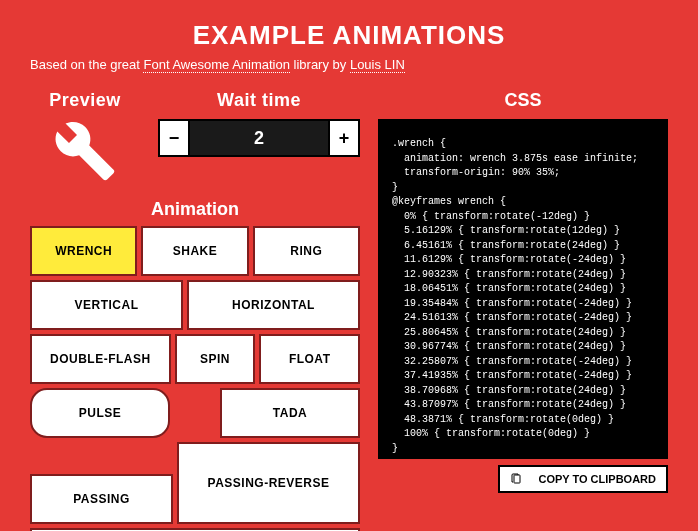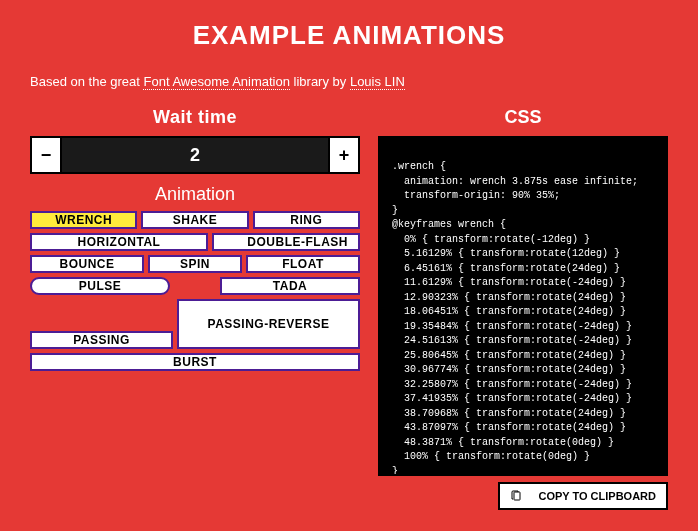--- a/index.html
+++ b/index.html
@@ -1,69 +1,75 @@
 <!DOCTYPE html>
 <html><head>
 <meta charset="utf-8">
 <style>
 *{margin:0;padding:0;box-sizing:border-box;font-family:Arial,sans-serif}
 body{background:#e53935;color:#fff;padding:20px 30px;width:698px;height:531px;overflow:hidden}
-.title{text-align:center;font-size:26px;font-weight:900;letter-spacing:1px;text-transform:uppercase;font-family:Impact,sans-serif;margin-bottom:23px}
+.title{text-align:center;font-size:26px;font-weight:900;letter-spacing:1px;text-transform:uppercase;font-family:Impact,sans-serif;margin-bottom:6px}
 .subtitle{font-size:13px;margin-bottom:18px}
 .subtitle .link{border-bottom:1px dotted #fff}
 .row{display:flex;gap:18px}
 .left{flex:0 0 330px;display:flex;flex-direction:column}
 .right{flex:1;display:flex;flex-direction:column}
 .prev-wait{display:flex;gap:18px;margin-bottom:10px}
 .preview-col{flex:0 0 110px;text-align:center}
 .wait-col{flex:1;text-align:center}
 .section-h{font-size:18px;font-weight:900;font-family:Impact,sans-serif;letter-spacing:0.5px;margin-bottom:8px}
 .wrench-icon{display:block;margin:6px auto}
 .stepper{display:flex;align-items:stretch;height:38px;border:2px solid #000;background:#fff}
 .step-btn{width:28px;background:#fff;color:#000;font-size:18px;font-weight:bold;border:none;cursor:pointer;display:flex;align-items:center;justify-content:center}
 .step-val{flex:1;background:#1a1a1a;color:#fff;display:flex;align-items:center;justify-content:center;font-size:18px;font-weight:bold;border-left:2px solid #000;border-right:2px solid #000}
 .unit{font-size:11px;text-align:right;margin-top:3px;padding-right:2px}
-.anim-h{text-align:center;font-size:18px;font-weight:400;font-family:Impact,sans-serif;margin-bottom:6px}
+.anim-h{text-align:center;font-size:18px;font-weight:700;font-family:Impact,sans-serif;margin-bottom:6px}
 .anim-grid{display:flex;flex-wrap:wrap;gap:4px}
-.anim-btn{background:#fff;color:#000;border:2px solid #4c1d95;font-weight:900;font-size:12px;padding:0 10px;cursor:pointer;font-family:Arial;letter-spacing:0.5px;flex-grow:1;text-align:center}
+.anim-btn{background:#fff;color:#000;border:2px solid #7f1d1d;font-weight:900;font-size:12px;padding:16px 10px;cursor:pointer;font-family:Arial;letter-spacing:0.5px;flex-grow:1;text-align:center}
 .anim-btn.active{background:#ffeb3b}
 .css-h{text-align:center;font-size:18px;font-weight:900;font-family:Impact,sans-serif;margin-bottom:8px}
-.code{background:#000;color:#fff;font-family:"Courier New",monospace;font-size:10px;line-height:1.45;padding:22px 12px;border:2px solid #000;white-space:pre;overflow:hidden;height:340px}
+.code{background:#000;color:#fff;font-family:"Courier New",monospace;font-size:10px;line-height:1.45;padding:16px 12px;border:2px solid #000;white-space:pre;overflow:hidden;height:340px}
 .copy-row{display:flex;justify-content:flex-end;margin-top:6px}
 .copy-btn{background:#fff;color:#000;border:2px solid #000;font-weight:bold;font-size:11px;padding:6px 10px;cursor:pointer;display:flex;align-items:center;gap:16px}
 </style>
 </head>
 <body>
 
 <h1 class="title">Example animations</h1>
 <p class="subtitle">
   <span>Based on the great </span><span class="link">Font Awesome Animation</span><span> library by </span><span class="link">Louis LIN</span>
 </p>
 
 <div class="row">
   <div class="left">
     <div class="prev-wait">
+      <div class="preview-col">
+        <div class="section-h">Preview</div>
+        <svg class="wrench-icon" width="64" height="64" viewBox="0 0 24 24" fill="#fff">
+          <path d="M22.7 19l-9.1-9.1c.9-2.3.4-5-1.5-6.9-2-2-5-2.4-7.4-1.3L9 6 6 9 1.6 4.7C.4 7.1.9 10.1 2.9 12.1c1.9 1.9 4.6 2.4 6.9 1.5l9.1 9.1c.4.4 1 .4 1.4 0l2.3-2.3c.5-.4.5-1.1.1-1.4z"></path>
+        </svg>
+      </div>
       <div class="wait-col">
         <div class="section-h">Wait time</div>
         <div class="stepper">
           <button class="step-btn">−</button>
           <div class="step-val">2</div>
           <button class="step-btn">+</button>
         </div>
       </div>
     </div>
 
     <div class="anim-h">Animation</div>
     <div class="anim-grid" id="anim-grid">
         <button class="anim-btn active" style="flex-basis: 90px;">WRENCH</button>
         <button class="anim-btn" style="flex-basis: 90px;">SHAKE</button>
         <button class="anim-btn" style="flex-basis: 90px;">RING</button>
+        <button class="anim-btn" style="flex-basis: 140px;">VERTICAL</button>
         <button class="anim-btn" style="flex-basis: 160px;">HORIZONTAL</button>
-        <button class="anim-btn" style="flex-basis: 130px; text-align: right;">DOUBLE-FLASH</button>
-        <button class="anim-btn" style="flex-basis: 90px;">BOUNCE</button>
+        <button class="anim-btn" style="flex-basis: 130px;">DOUBLE-FLASH</button>
         <button class="anim-btn" style="flex-basis: 70px;">SPIN</button>
         <button class="anim-btn" style="flex-basis: 90px;">FLOAT</button>
         <button class="anim-btn" style="flex-basis: 90px; border-radius: 17px;">PULSE</button>
         <button class="anim-btn" style="flex-basis: 90px; margin-left: 46px;">TADA</button>
         <button class="anim-btn" style="flex-basis: 130px; margin-top: 32px;">PASSING</button>
         <button class="anim-btn" style="flex-basis: 170px;">PASSING-REVERSE</button>
         <button class="anim-btn" style="flex-basis: 300px;">BURST</button>
       </div>
   </div>
 

